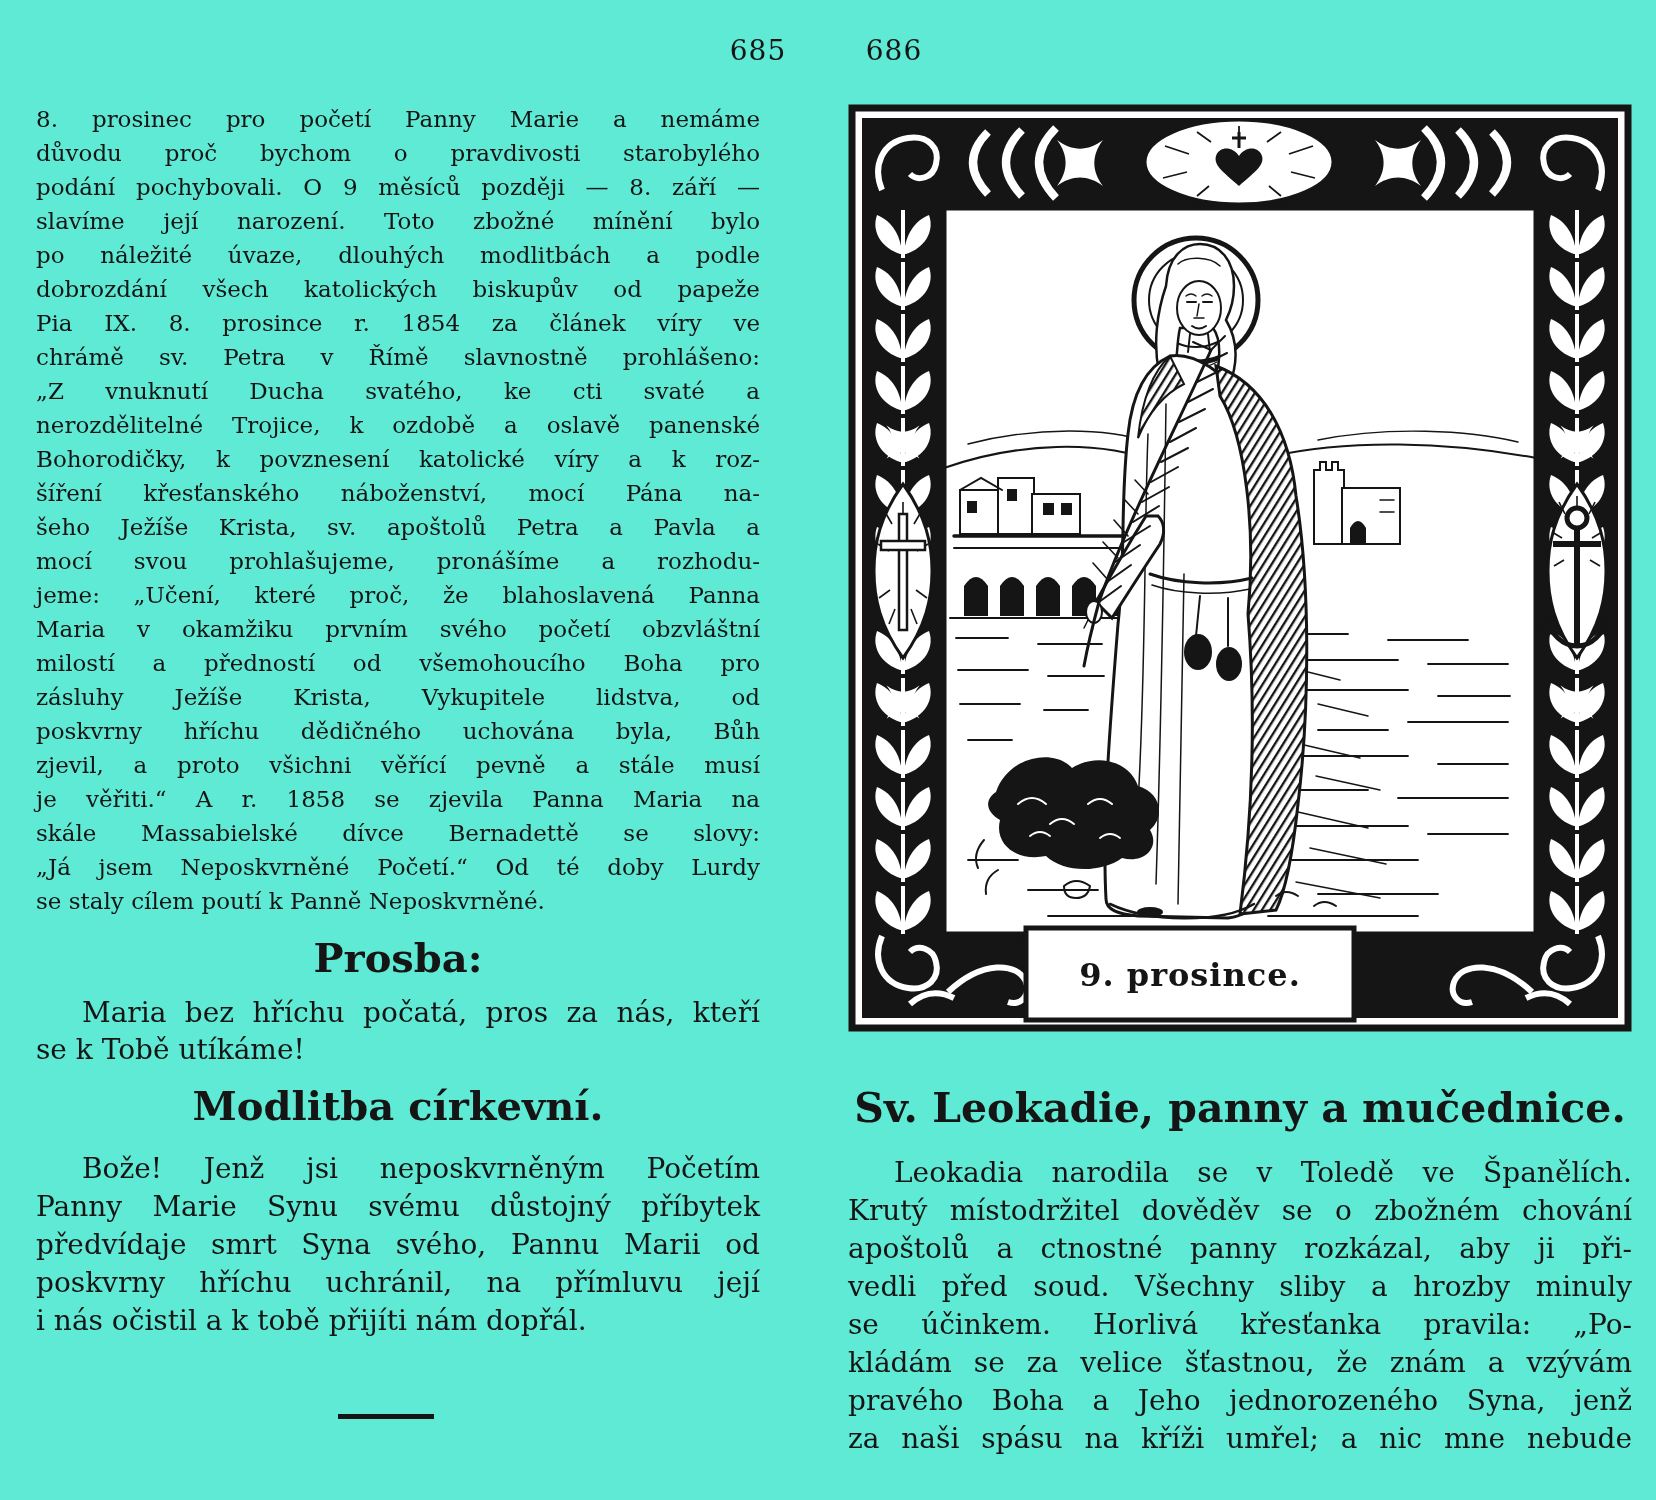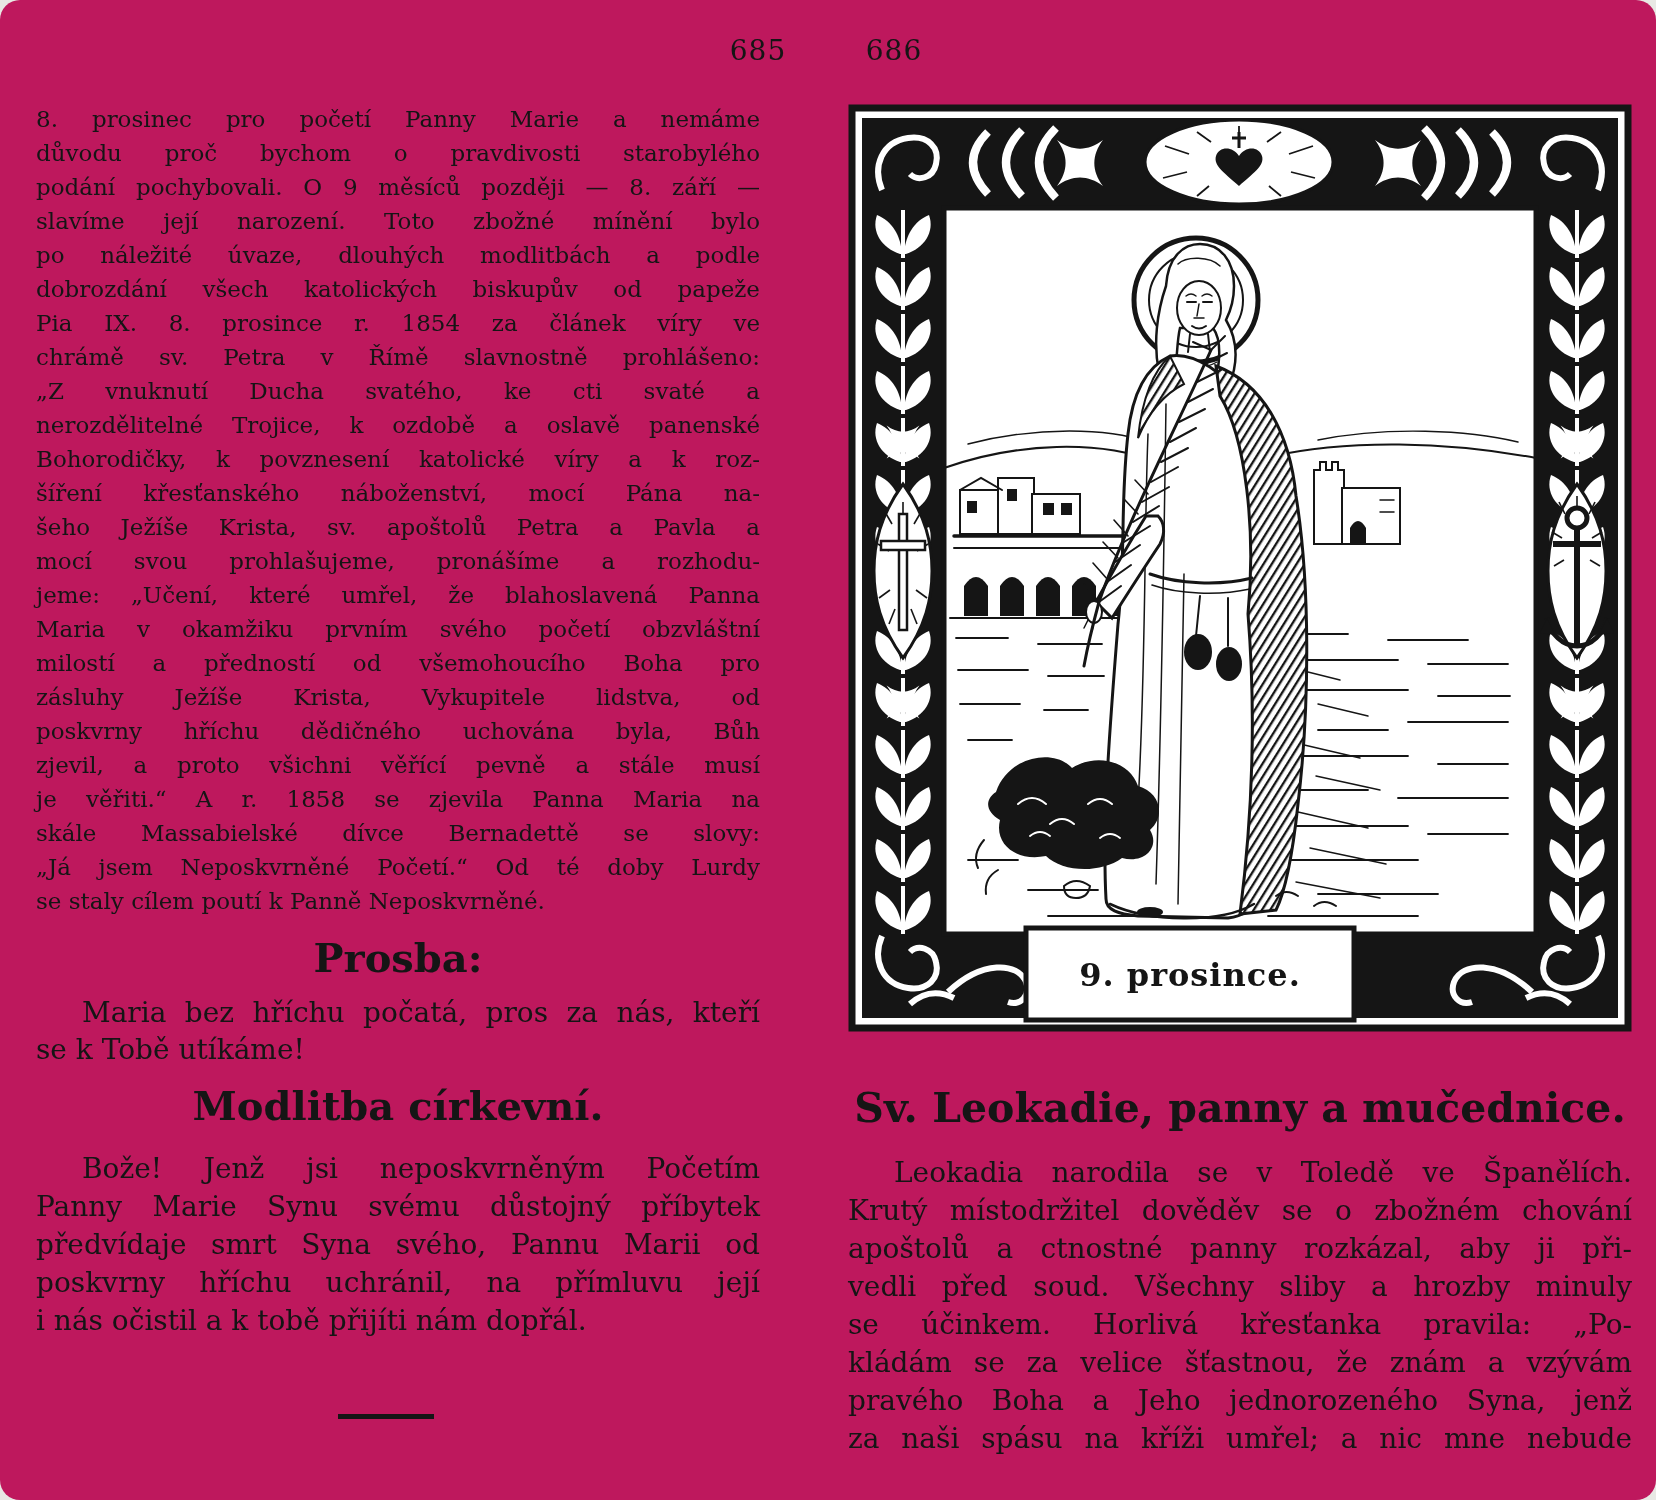--- a/index.html
+++ b/index.html
@@ -1,17 +1,17 @@
 <!DOCTYPE html>
 <html><head>
 <meta charset="utf-8">
 <style>
   html,body{margin:0;padding:0;background:#e8e8e4;}
-  #scan{position:relative;width:1656px;height:1500px;background:#be185d;
-        font-family:"DejaVu Serif","Liberation Serif",serif;color:#151515;overflow:hidden;border-radius:20px;}
+  #scan{position:relative;width:1656px;height:1500px;background:#5eead4;
+        font-family:"DejaVu Serif","Liberation Serif",serif;color:#151515;overflow:hidden;}
   .pagenum{position:absolute;top:34px;font-size:28px;letter-spacing:1px;text-align:center;}
   #pn-left{left:720px;width:76px;}
   #pn-right{left:856px;width:76px;}
 
   .lines .tline{text-align:justify;text-align-last:justify;}
   .lines.ended .tline:last-child{text-align-last:left;}
   .lines.indent .tline:first-child{text-indent:46px;}
 
   #intro{position:absolute;left:36px;top:102px;width:724px;font-size:23px;line-height:34px;}
   .subhead{position:absolute;text-align:center;font-weight:bold;}
@@ -48,21 +48,21 @@
       <div class="tline">po náležité úvaze, dlouhých modlitbách a podle</div>
       <div class="tline">dobrozdání všech katolických biskupův od papeže</div>
       <div class="tline">Pia IX. 8. prosince r. 1854 za článek víry ve</div>
       <div class="tline">chrámě sv. Petra v Římě slavnostně prohlášeno:</div>
       <div class="tline">„Z vnuknutí Ducha svatého, ke cti svaté a</div>
       <div class="tline">nerozdělitelné Trojice, k ozdobě a oslavě panenské</div>
       <div class="tline">Bohorodičky, k povznesení katolické víry a k roz-</div>
       <div class="tline">šíření křesťanského náboženství, mocí Pána na-</div>
       <div class="tline">šeho Ježíše Krista, sv. apoštolů Petra a Pavla a</div>
       <div class="tline">mocí svou prohlašujeme, pronášíme a rozhodu-</div>
-      <div class="tline">jeme: „Učení, které umřel, že blahoslavená Panna</div>
+      <div class="tline">jeme: „Učení, které proč, že blahoslavená Panna</div>
       <div class="tline">Maria v okamžiku prvním svého početí obzvláštní</div>
       <div class="tline">milostí a předností od všemohoucího Boha pro</div>
       <div class="tline">zásluhy Ježíše Krista, Vykupitele lidstva, od</div>
       <div class="tline">poskvrny hříchu dědičného uchována byla, Bůh</div>
       <div class="tline">zjevil, a proto všichni věřící pevně a stále musí</div>
       <div class="tline">je věřiti.“  A r. 1858 se zjevila Panna Maria na</div>
       <div class="tline">skále Massabielské dívce Bernadettě se slovy:</div>
       <div class="tline">„Já jsem Neposkvrněné Početí.“ Od té doby Lurdy</div>
       <div class="tline">se staly cílem poutí k Panně Neposkvrněné.</div>
     </div>

